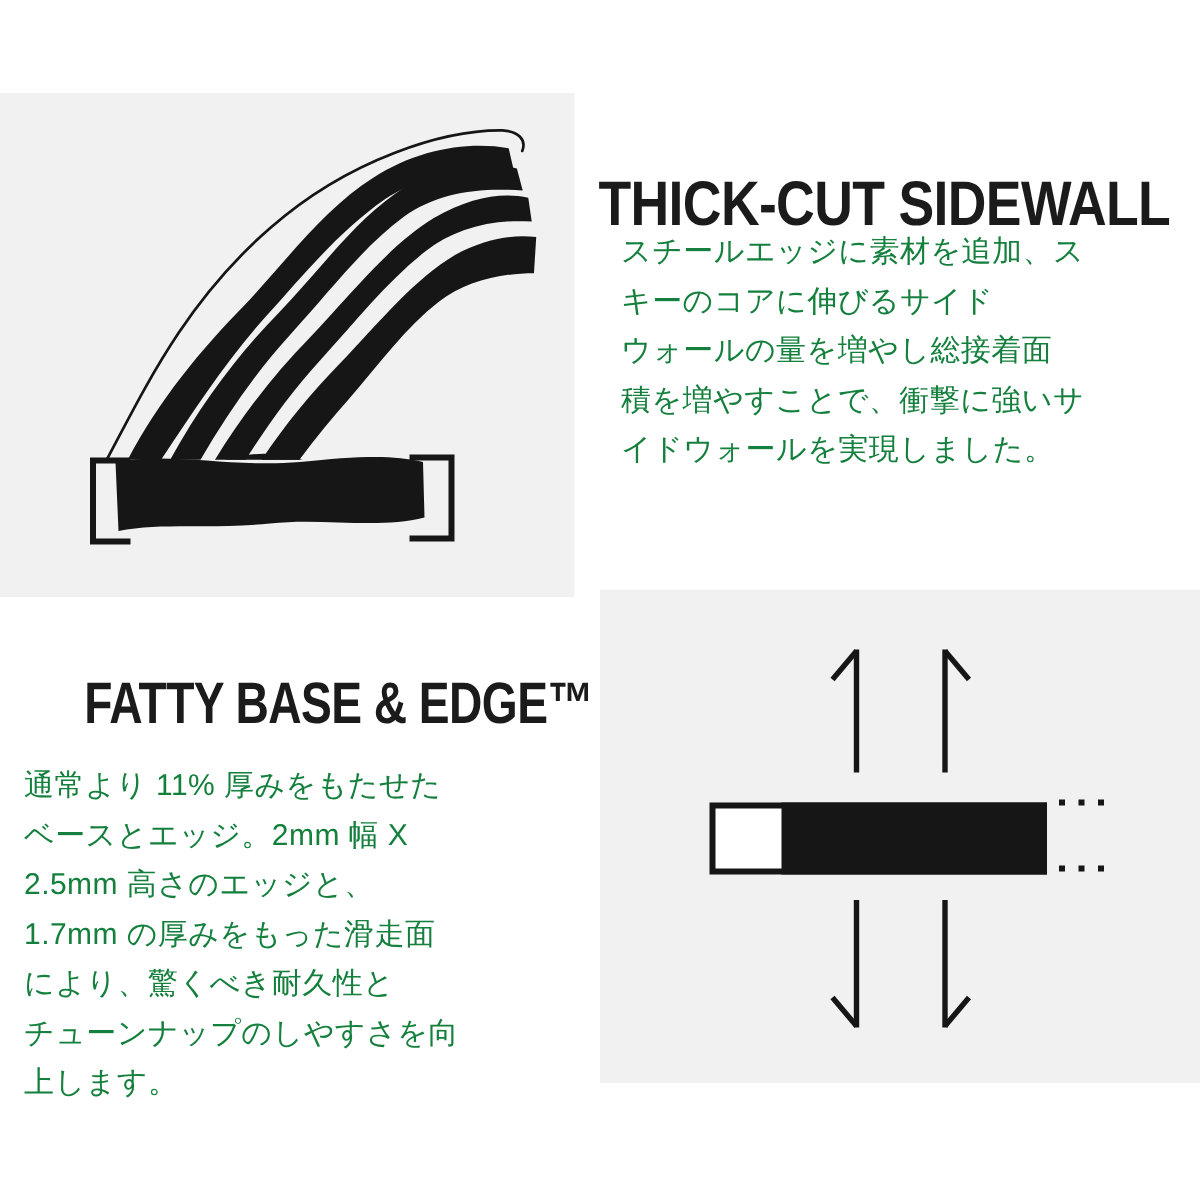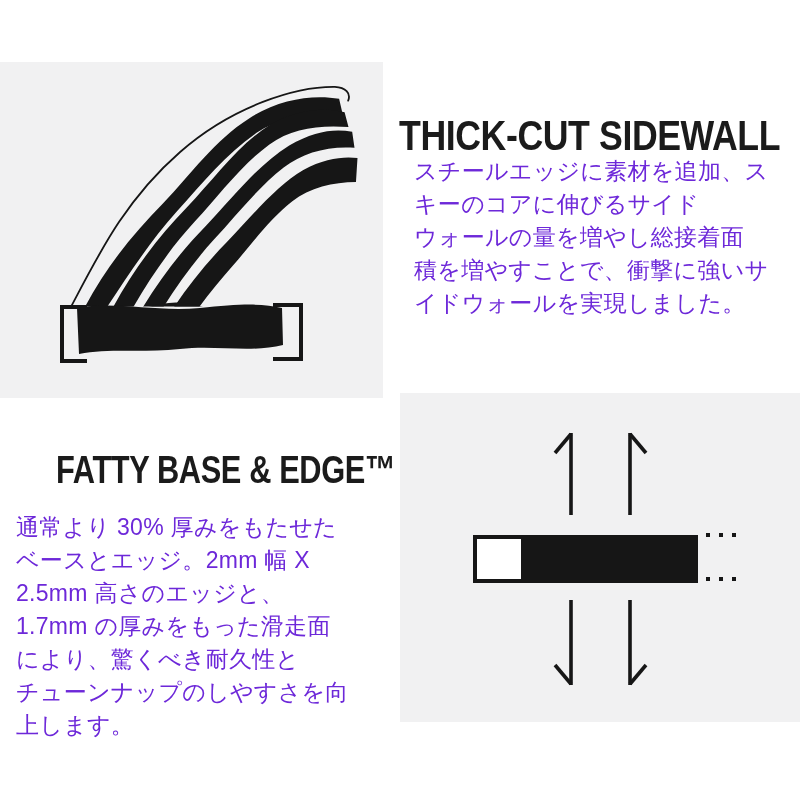--- a/index.html
+++ b/index.html
@@ -6,22 +6,22 @@
   .stage{position:relative;width:800px;height:800px;background:#ffffff;overflow:hidden;
          font-family:Liberation Sans, sans-serif;color:#1b1b1b;}
   .panel{position:absolute;background:#f1f1f2;}
   #panel-sidewall{left:0;top:62px;width:383px;height:336px;}
   #panel-baseedge{left:400px;top:393px;width:400px;height:329px;}
   .headline{position:absolute;font-weight:700;color:#1b1b1b;white-space:nowrap;line-height:1;}
   .headline .squeeze{display:inline-block;transform:scaleX(0.85);transform-origin:left bottom;letter-spacing:-0.5px;}
   #head-thickcut{left:399px;top:80px;font-size:42px;}
   #head-fatty{left:0;top:433px;width:451px;text-align:center;font-size:39px;margin-top:17px;}
   #head-fatty .squeeze{transform:scaleX(0.79);transform-origin:center bottom;}
-  .jp-body{position:absolute;font-size:23px;line-height:33px;letter-spacing:0.3px;
-           white-space:pre-line;color:#6d28d9;}
+  .jp-body{position:absolute;font-size:20px;line-height:33px;letter-spacing:0.3px;
+           white-space:pre-line;color:#15803d;}
   #body-thickcut{left:414px;top:132px;width:380px;}
   #body-fatty{left:16px;top:488px;width:382px;}
   svg{display:block;}
   .ink{fill:#161616;}
   .ink-stroke{fill:none;stroke:#161616;}
 </style>
 </head>
 <body>
 
 <div class="stage">
@@ -58,21 +58,21 @@
   </div>
 
   <h2 class="headline" id="head-thickcut"><span class="squeeze">THICK-CUT SIDEWALL</span></h2>
   <p class="jp-body" id="body-thickcut">スチールエッジに素材を追加、ス
 キーのコアに伸びるサイド
 ウォールの量を増やし総接着面
 積を増やすことで、衝撃に強いサ
 イドウォールを実現しました。</p>
 
   <h2 class="headline" id="head-fatty"><span class="squeeze">FATTY BASE &amp; EDGE™</span></h2>
-  <p class="jp-body" id="body-fatty">通常より 30% 厚みをもたせた
+  <p class="jp-body" id="body-fatty">通常より 11% 厚みをもたせた
 ベースとエッジ。2mm 幅 X
 2.5mm 高さのエッジと、
 1.7mm の厚みをもった滑走面
 により、驚くべき耐久性と
 チューンナップのしやすさを向
 上します。</p>
 
   <div class="panel" id="panel-baseedge">
     <svg width="400" height="329" viewBox="0 0 400 329">
 

